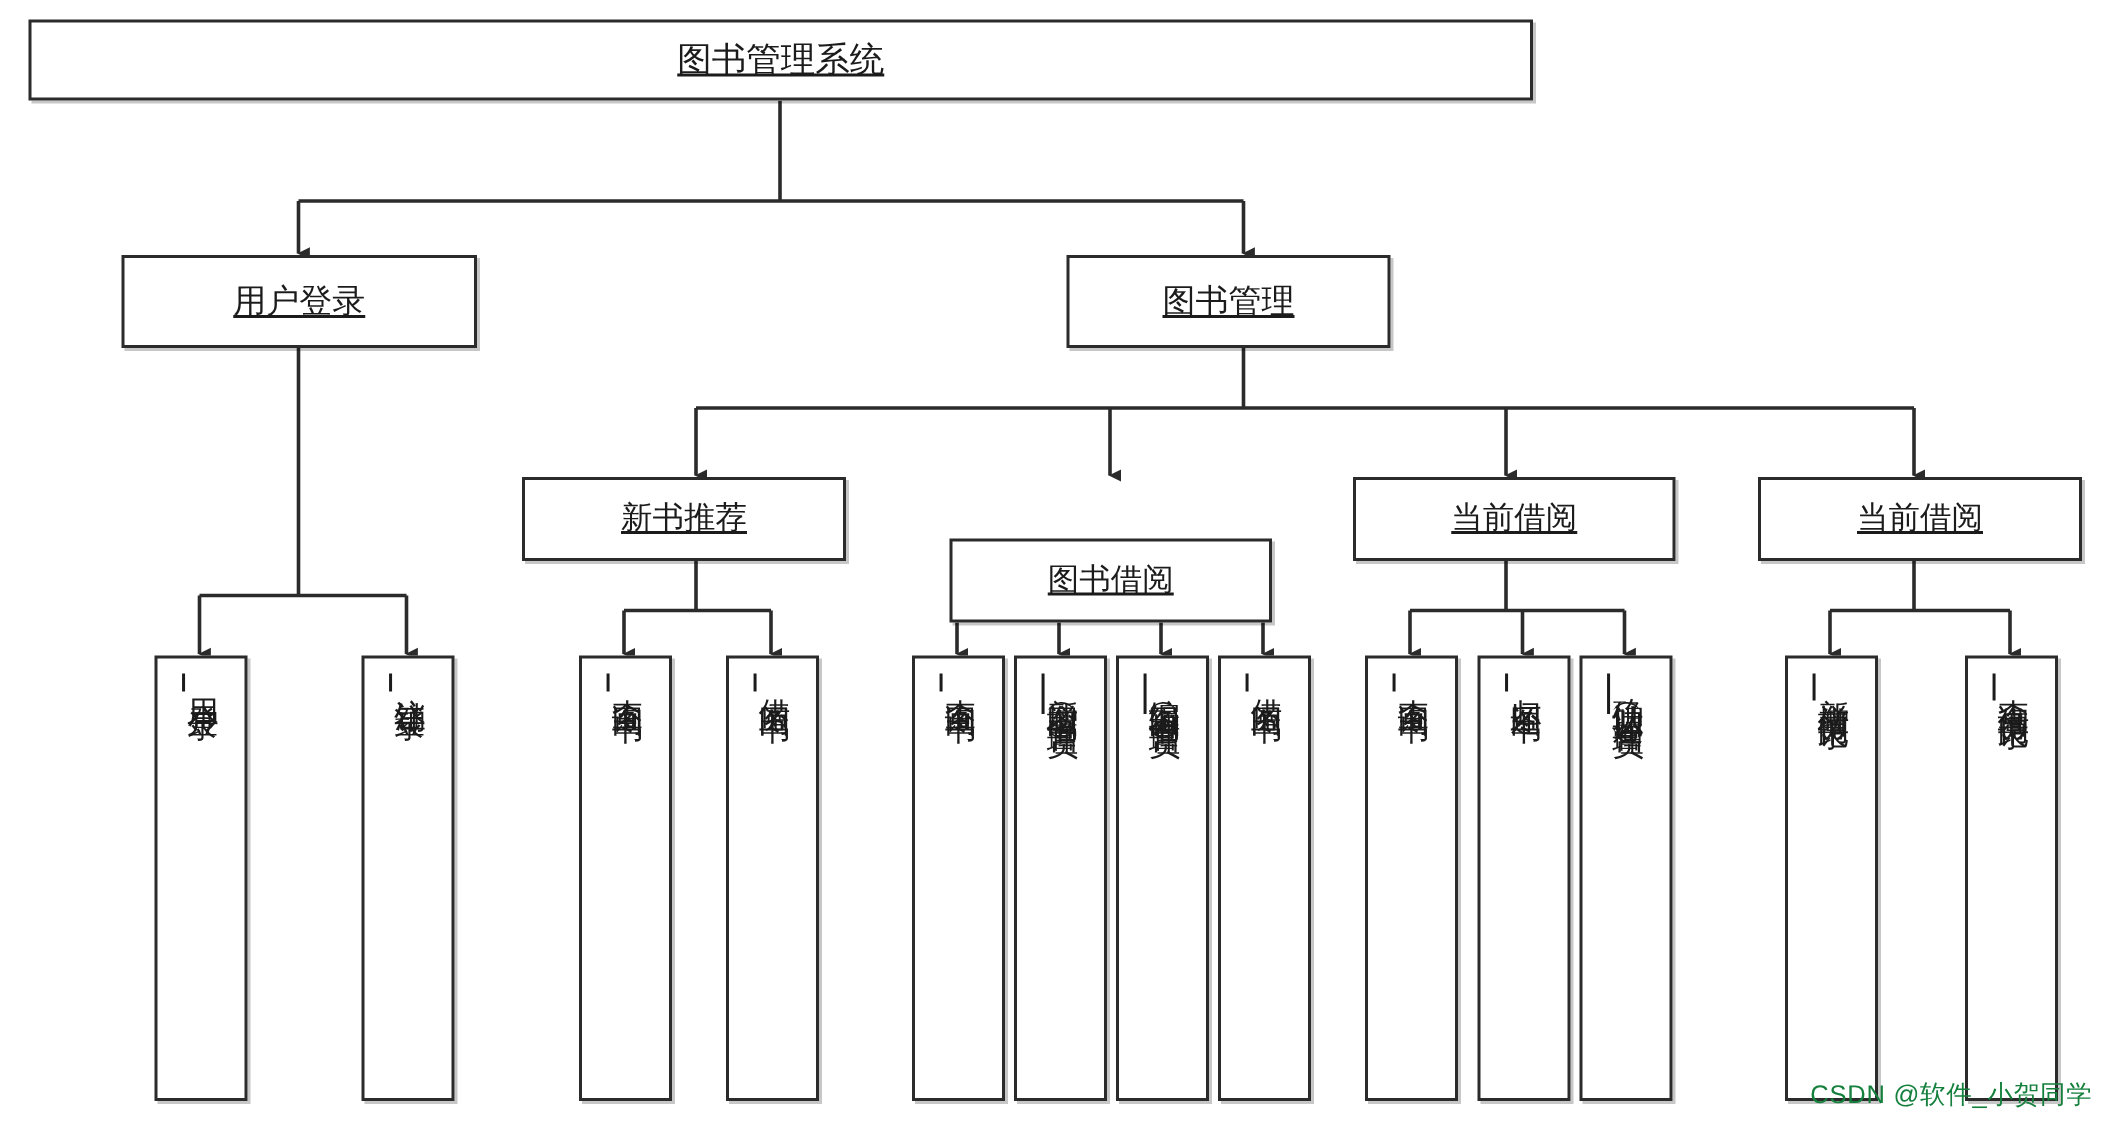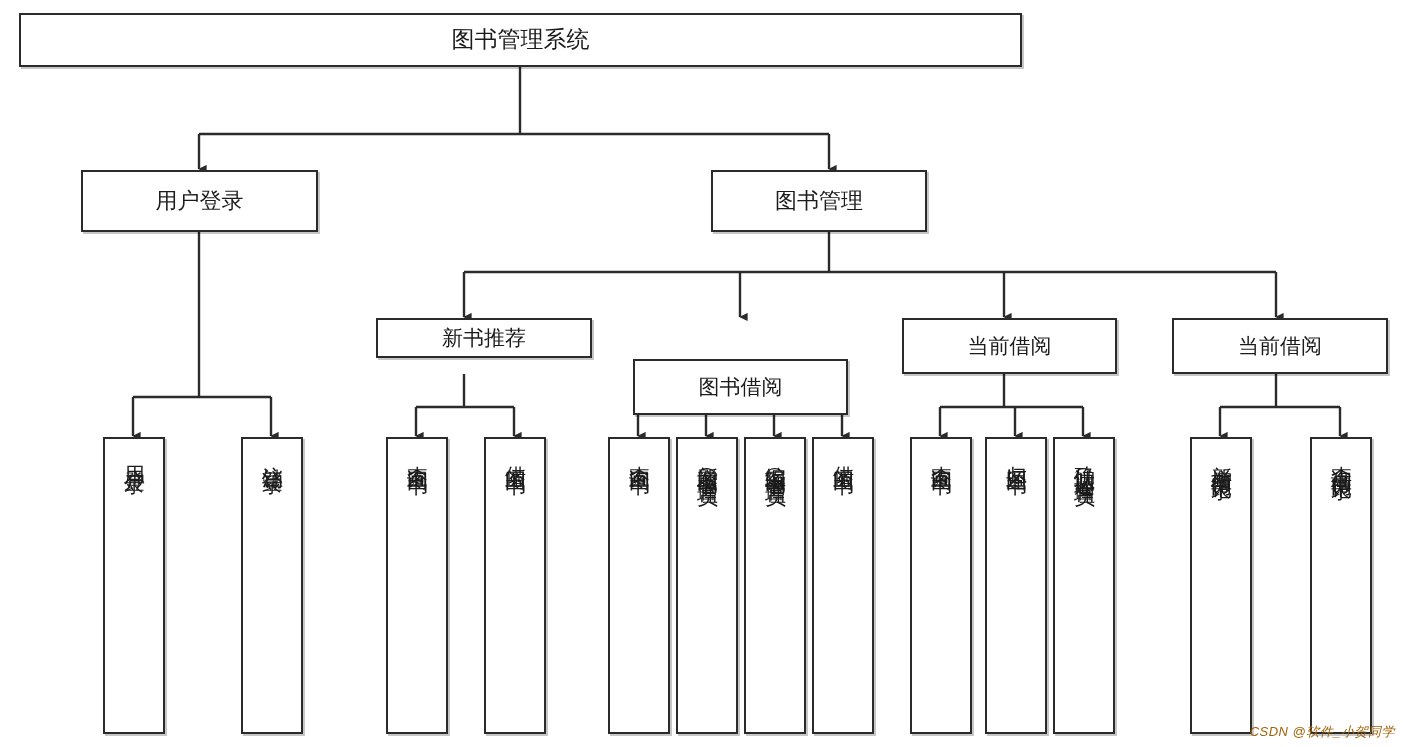--- a/index.html
+++ b/index.html
@@ -26,20 +26,21 @@
     box-shadow: 2px 2px 0 rgba(0,0,0,0.22);
     display: flex;
     align-items: center;
     justify-content: center;
   }
   .node-label {
     color: #1b1b1b;
     line-height: 1.18;
     text-align: center;
     white-space: nowrap;
+    text-decoration: underline;
   }
   .node-box.horizontal .node-label {
     writing-mode: horizontal-tb;
   }
   .node-box.vertical {
     align-items: flex-start;
     justify-content: center;
     padding-top: 10px;
   }
   .node-box.vertical .node-label {
@@ -56,25 +57,24 @@
     left: 0;
     top: 0;
     width: 1405px;
     height: 747px;
     pointer-events: none;
   }
   .watermark {
     position: absolute;
     right: 10px;
     bottom: 6px;
-    font-size: 13px;
-    color: #a16207;
+    font-size: 17px;
+    color: #15803d;
     white-space: nowrap;
     letter-spacing: 0.5px;
-    font-style: italic;
   }
 </style>
 </head>
 <body>
 
 <div id="diagram-root">
 
   <svg class="connector-layer" id="connector-layer" viewBox="0 0 1405 747" aria-hidden="true">
     <defs>
       <marker id="arrowhead" markerWidth="9" markerHeight="9" refX="4.5" refY="7.6" orient="auto" markerUnits="userSpaceOnUse">
@@ -121,21 +121,21 @@
   <div id="node-layer">
       <div class="node-box horizontal size-root" style="left: 19px; top: 13px; width: 1003px; height: 54px;">
         <span class="node-label">图书管理系统</span>
       </div>
       <div class="node-box horizontal size-level1" style="left: 81px; top: 170px; width: 237px; height: 62px;">
         <span class="node-label">用户登录</span>
       </div>
       <div class="node-box horizontal size-level1" style="left: 711px; top: 170px; width: 216px; height: 62px;">
         <span class="node-label">图书管理</span>
       </div>
-      <div class="node-box horizontal size-level2" style="left: 376px; top: 318px; width: 216px; height: 40px;">
+      <div class="node-box horizontal size-level2" style="left: 348px; top: 318px; width: 216px; height: 56px;">
         <span class="node-label">新书推荐</span>
       </div>
       <div class="node-box horizontal size-level2" style="left: 633px; top: 318px; width: 215px; height: 56px; margin-top: 41px;">
         <span class="node-label">图书借阅</span>
       </div>
       <div class="node-box horizontal size-level2" style="left: 902px; top: 318px; width: 215px; height: 56px;">
         <span class="node-label">当前借阅</span>
       </div>
       <div class="node-box horizontal size-level2" style="left: 1172px; top: 318px; width: 216px; height: 56px;">
         <span class="node-label">当前借阅</span>

